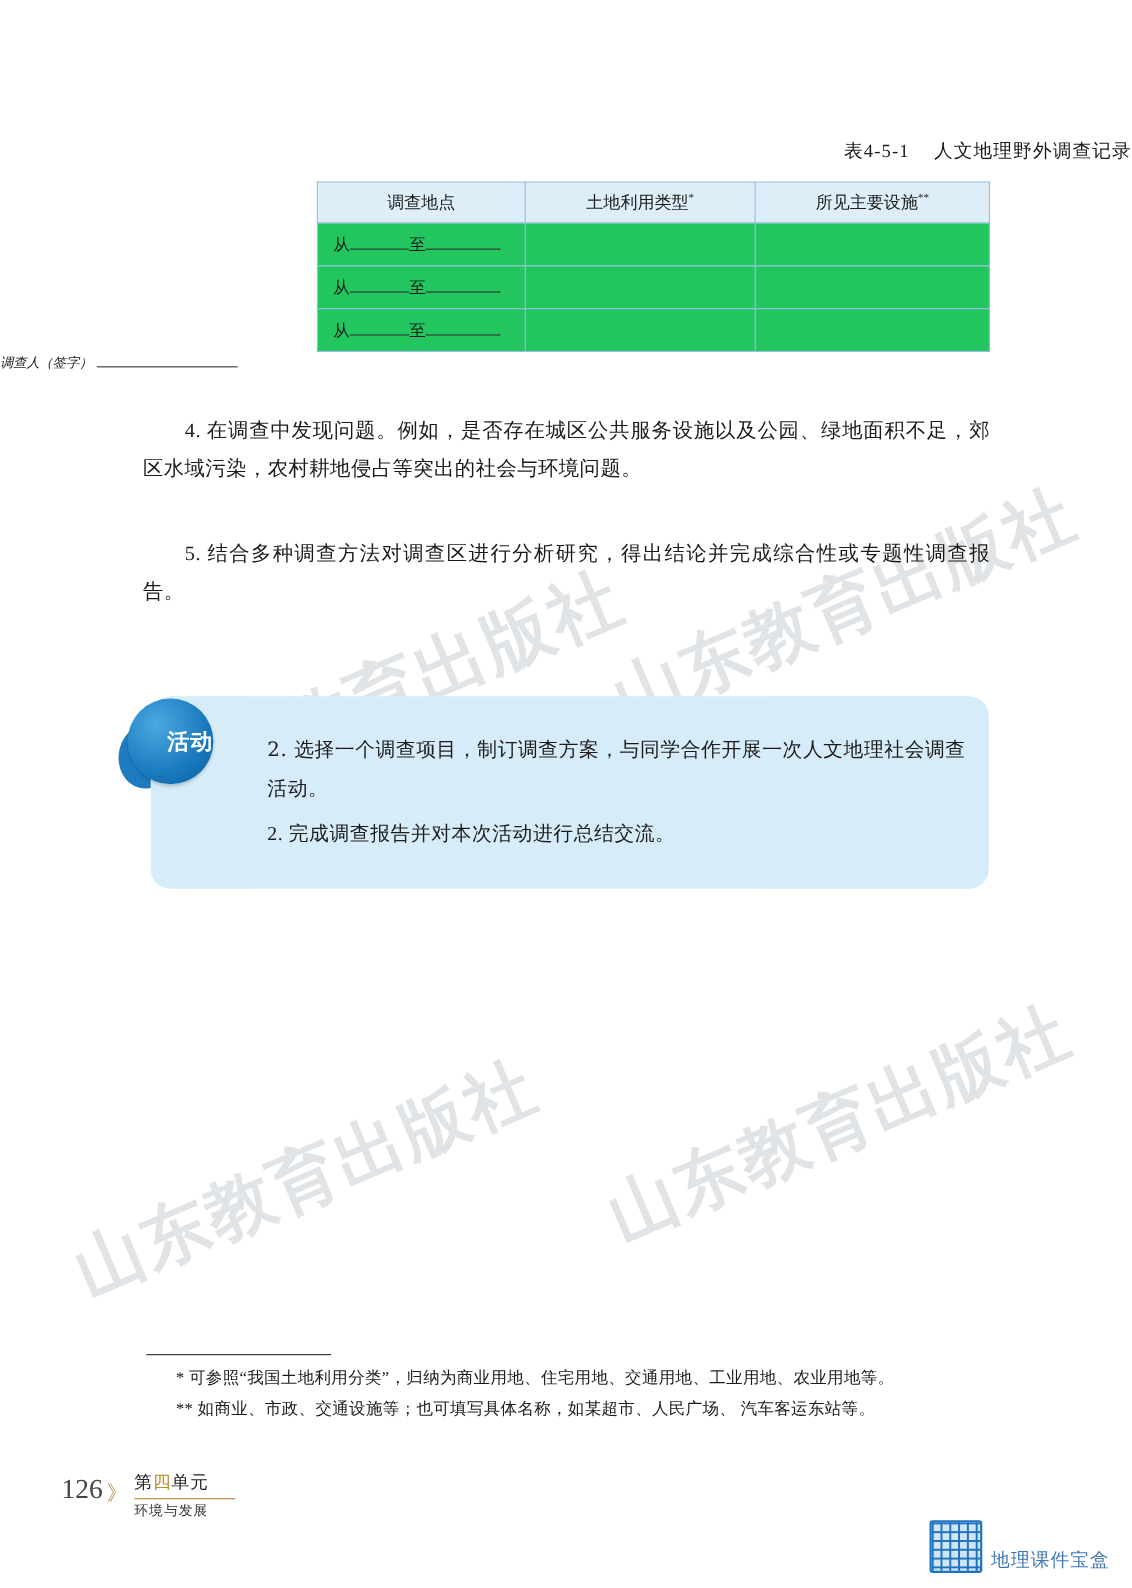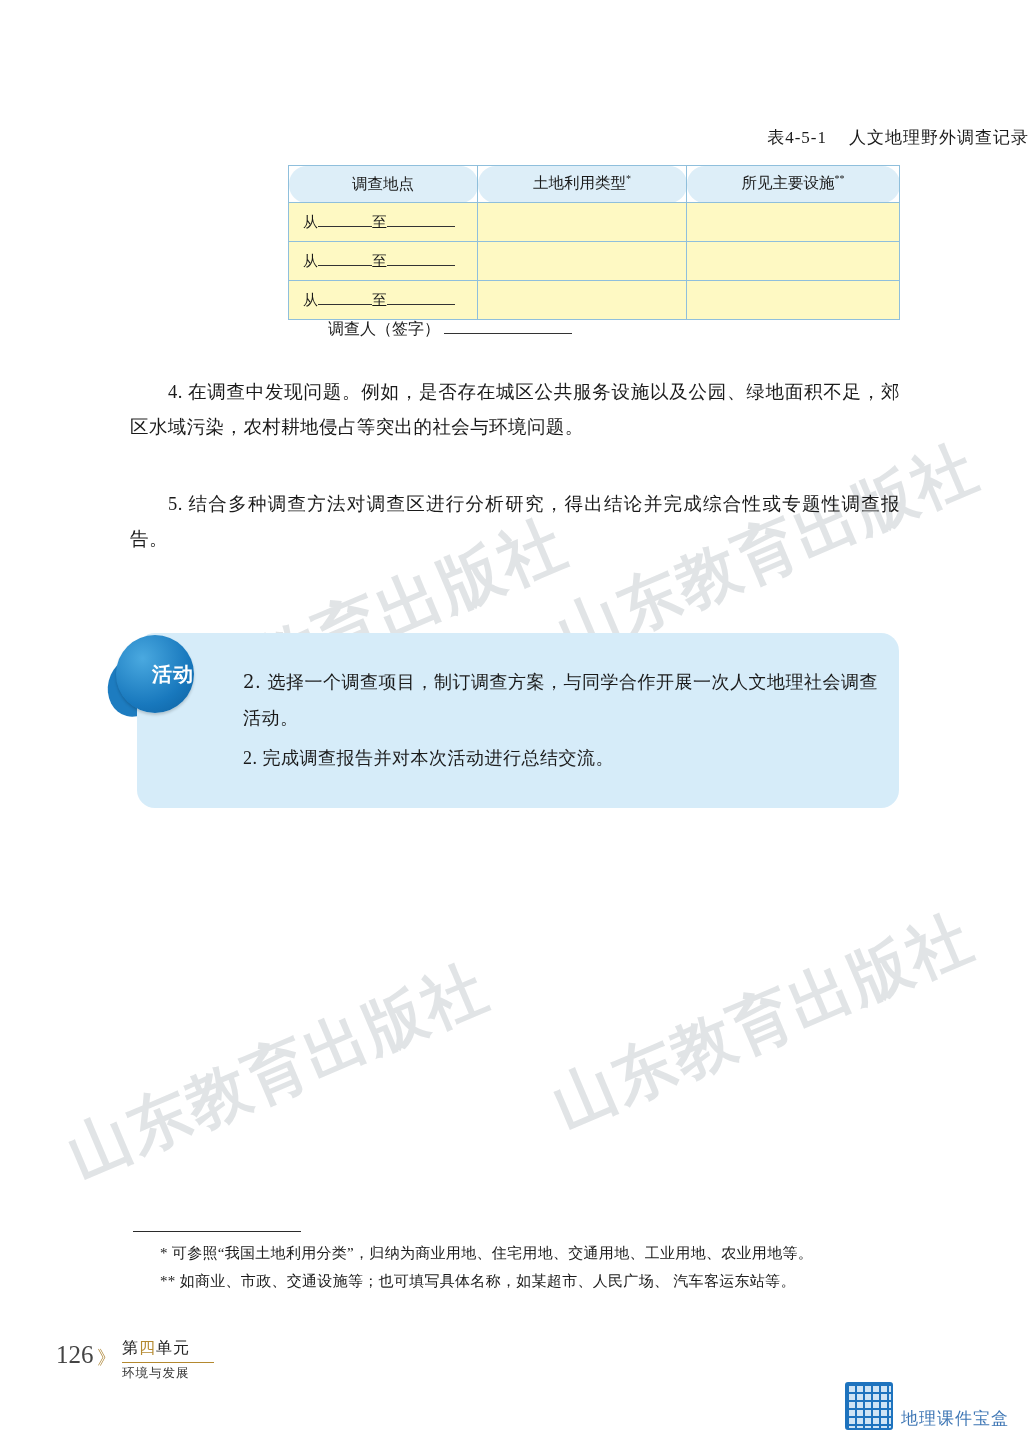--- a/index.html
+++ b/index.html
@@ -59,46 +59,46 @@
     height: 38px;
     font-weight: normal;
     font-size: 15.5px;
     text-align: center;
     vertical-align: middle;
     padding: 0;
   }
   .survey-table thead th {
     background: #ddeef8;
     height: 36px;
-    border-radius: 18px;
   }
   .survey-table tbody td {
-    background: #fef9c3;
+    background: #22c55e;
   }
   .survey-table tbody td.cell-loc {
     text-align: left;
     padding-left: 14px;
     font-size: 15px;
   }
   .sup { font-size: 10px; vertical-align: super; }
   .ul-blank {
     display: inline-block;
     border-bottom: 1px solid #333;
     height: 13px;
   }
   .ul-a { width: 54px; }
   .ul-b { width: 68px; }
 
   .signature {
     position: absolute;
     top: 318px;
     left: 0;
     width: 900px;
-    text-align: center;
-    font-size: 16px;
+    text-align: left;
+    font-size: 12px;
+    font-style: italic;
   }
   .sig-line {
     display: inline-block;
     border-bottom: 1px solid #333;
     width: 128px;
     height: 15px;
     margin-left: 4px;
   }
 
   

